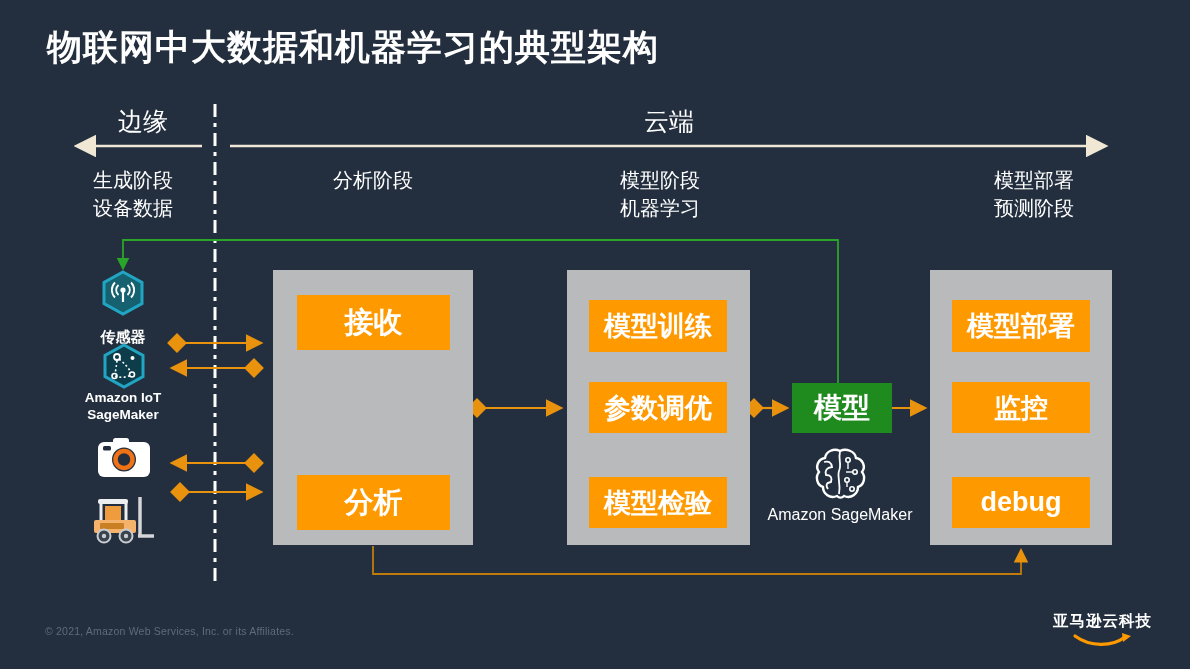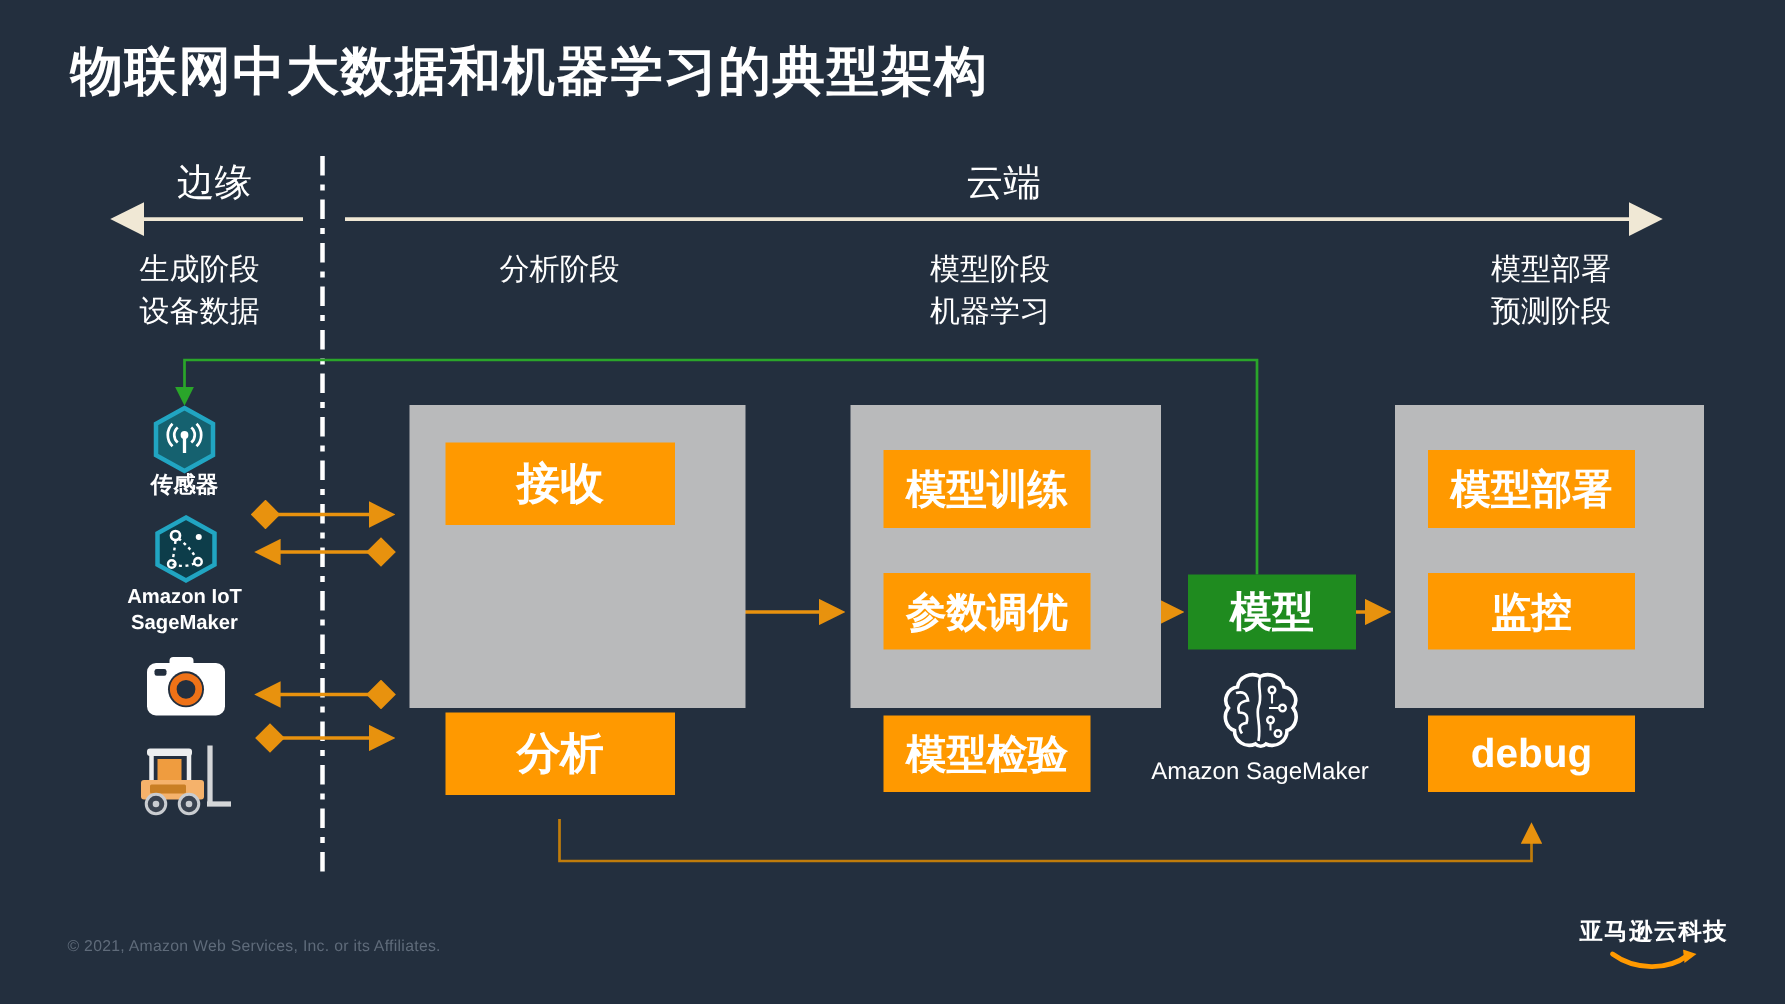--- a/index.html
+++ b/index.html
@@ -27,51 +27,51 @@
     position:absolute;top:166px;width:160px;
     color:#ffffff;font-size:20px;line-height:28px;font-weight:500;
     text-align:center;
   }
   .stage-1{left:53px;}
   .stage-2{left:293px;}
   .stage-3{left:580px;}
   .stage-4{left:954px;}
 
   .panel{
-    position:absolute;top:270px;height:202px;background:#b9babb;padding-left:24px;
+    position:absolute;top:270px;height:275px;background:#b9babb;
   }
   .panel-1{left:273px;width:200px;}
   .panel-2{left:567px;width:183px;}
   .panel-3{left:930px;width:182px;}
 
   .step{
     position:absolute;background:#ff9900;color:#ffffff;font-weight:bold;
     display:flex;flex-direction:column;align-items:center;justify-content:center;
     text-align:center;
   }
   .panel-1 .step{left:24px;width:153px;font-size:29px;}
   .panel-2 .step,.panel-3 .step{left:22px;width:138px;font-size:27px;}
   .p1-s1{top:25px;height:55px;}
   .p1-s2{top:90px;height:105px;line-height:35px;}
   .p1-s3{top:205px;height:55px;}
   .p2-s1{top:30px;height:52px;}
   .p2-s2{top:112px;height:51px;}
   .p2-s3{top:207px;height:51px;}
 
   .model-box{
-    position:absolute;left:792px;top:383px;width:112px;height:50px;
+    position:absolute;left:792px;top:383px;width:100px;height:50px;
     background:#1f8b1f;color:#ffffff;font-size:28px;font-weight:bold;
     display:flex;align-items:center;justify-content:center;
   }
 
   .device{position:absolute;}
   .device-label{
     position:absolute;color:#ffffff;text-align:center;font-weight:bold;white-space:nowrap;
   }
-  .sensor-label{left:71px;top:314px;width:104px;font-size:15px;}
+  .sensor-label{left:71px;top:328px;width:104px;font-size:15px;}
   .greengrass-label{left:53px;top:390px;width:140px;font-size:13.5px;line-height:16.5px;}
 
   .sagemaker-label{
     position:absolute;left:755px;top:506px;width:170px;
     color:#ffffff;font-size:16px;text-align:center;font-weight:400;
   }
 
   .copyright{
     position:absolute;left:45px;top:625px;
     color:#5f6b7a;font-size:10.5px;letter-spacing:0.2px;

